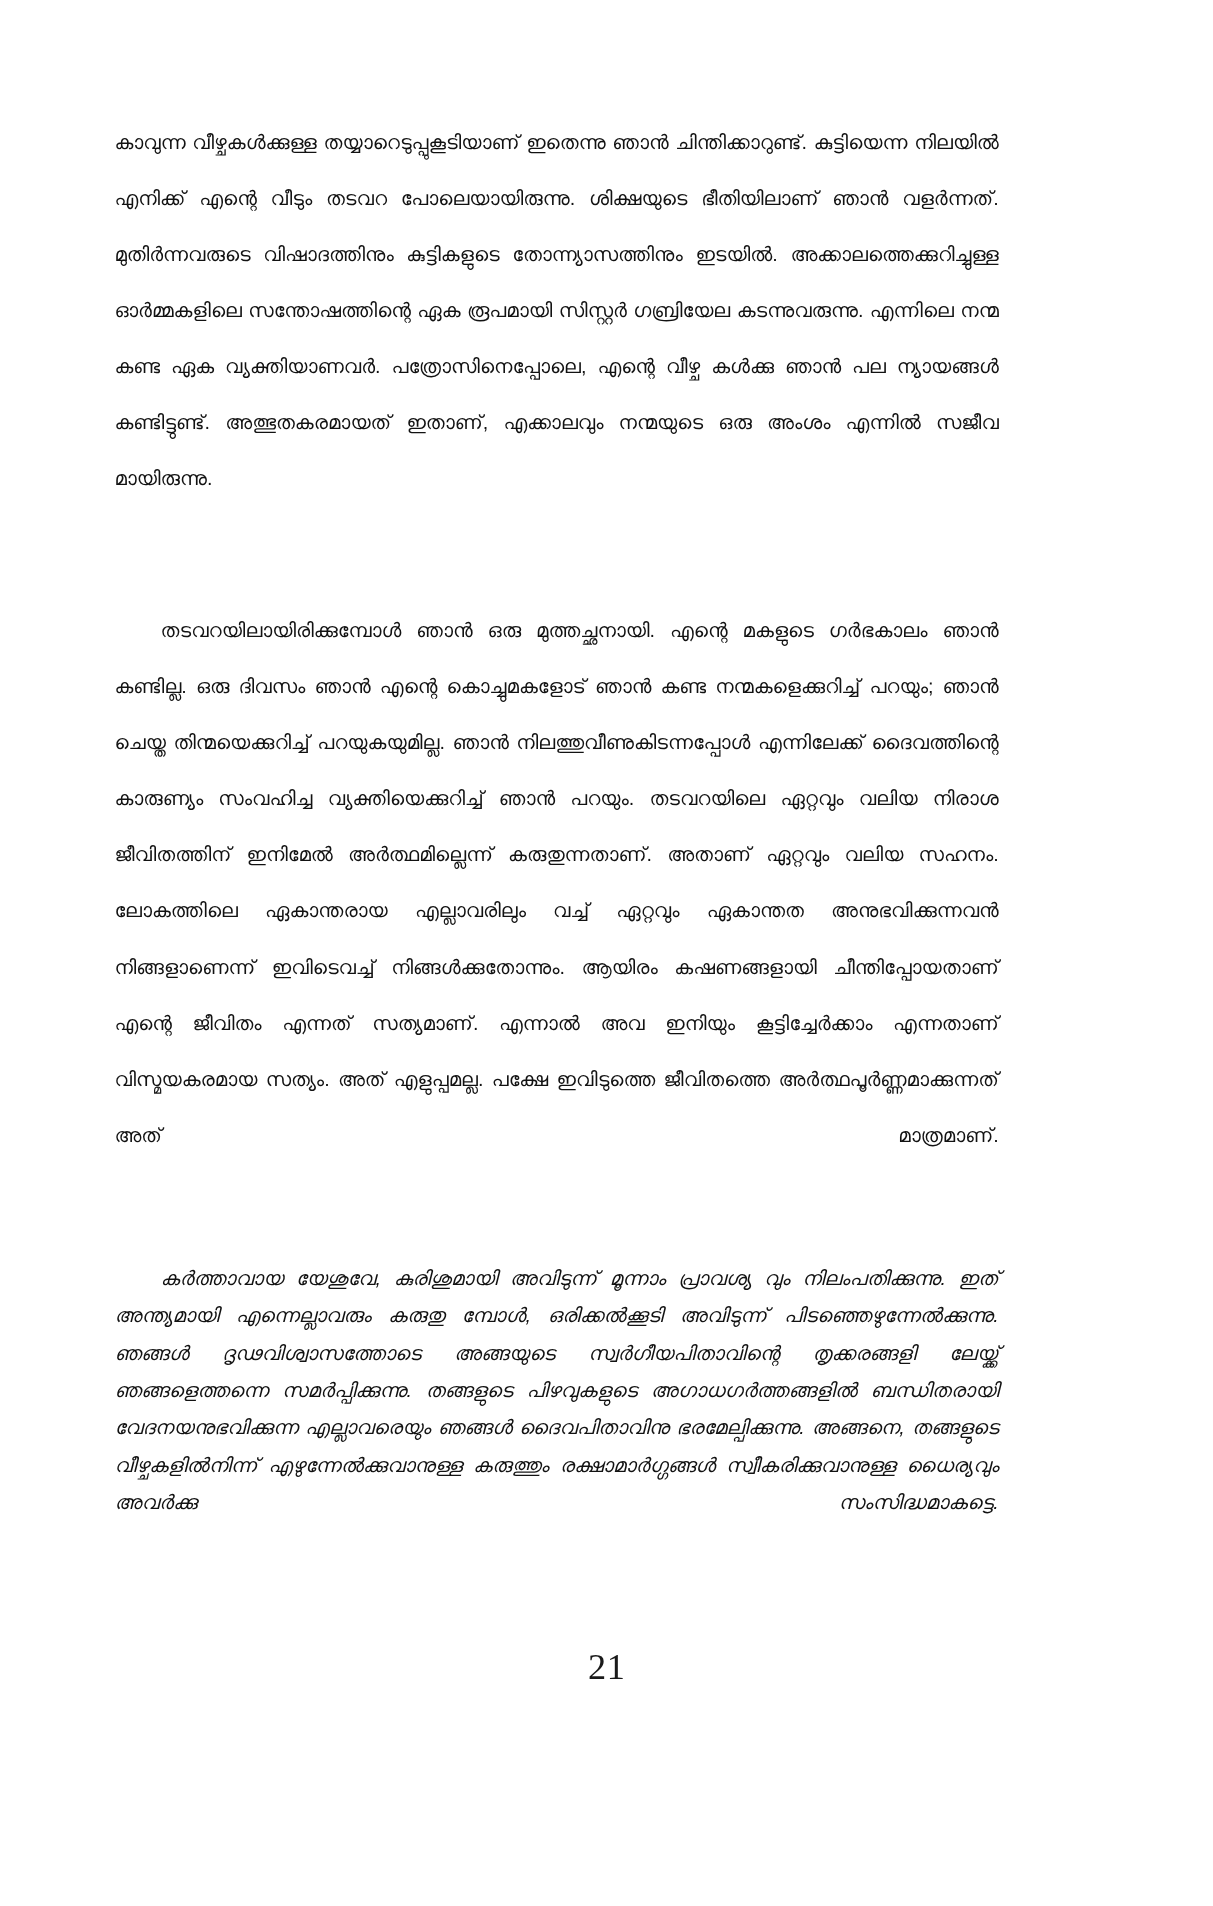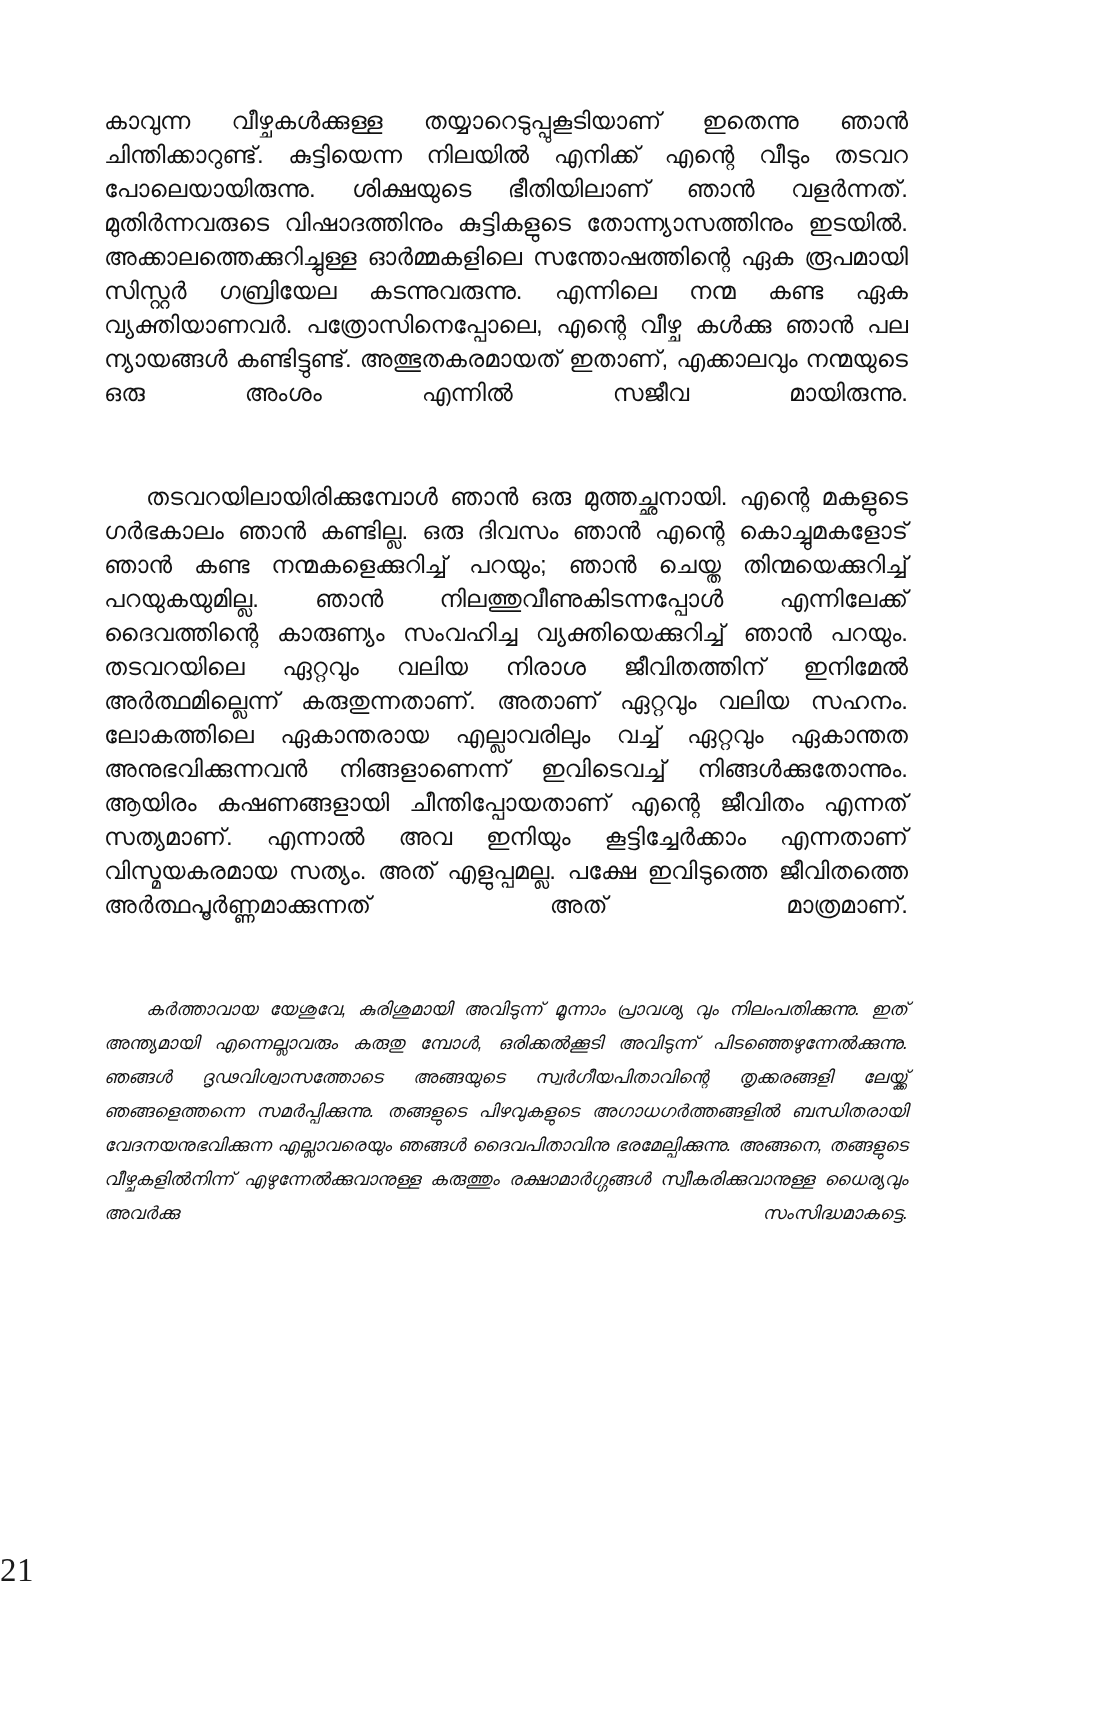--- a/index.html
+++ b/index.html
@@ -24,22 +24,22 @@
 
   .text-block {
     position: absolute;
     left: 104px;
     top: 104px;
     width: 804px;
   }
 
   p.para {
     margin: 0 0 0 0;
-    font-size: 24px;
-    line-height: 34px;
+    font-size: 18px;
+    line-height: 51px;
     color: #121212;
     text-align: justify;
     text-justify: inter-word;
     word-spacing: 0.02em;
     font-family: "Liberation Sans", "DejaVu Sans", sans-serif;
     font-weight: 400;
     -webkit-font-smoothing: none;
   }
 
   p.para + p.para {
@@ -61,21 +61,22 @@
   p.para::after {
     content: "";
     display: inline-block;
     width: 100%;
   }
 
   .page-number {
     position: absolute;
     left: 0;
     right: 0;
-    top: 1552px;
+    top: 1498px;
+    text-align: center;
     font-family: "Liberation Serif", "DejaVu Serif", serif;
     font-size: 33px;
     color: #1a1a1a;
     letter-spacing: 0.5px;
   }
 </style>
 </head>
 <body>
 
 <div class="page">

